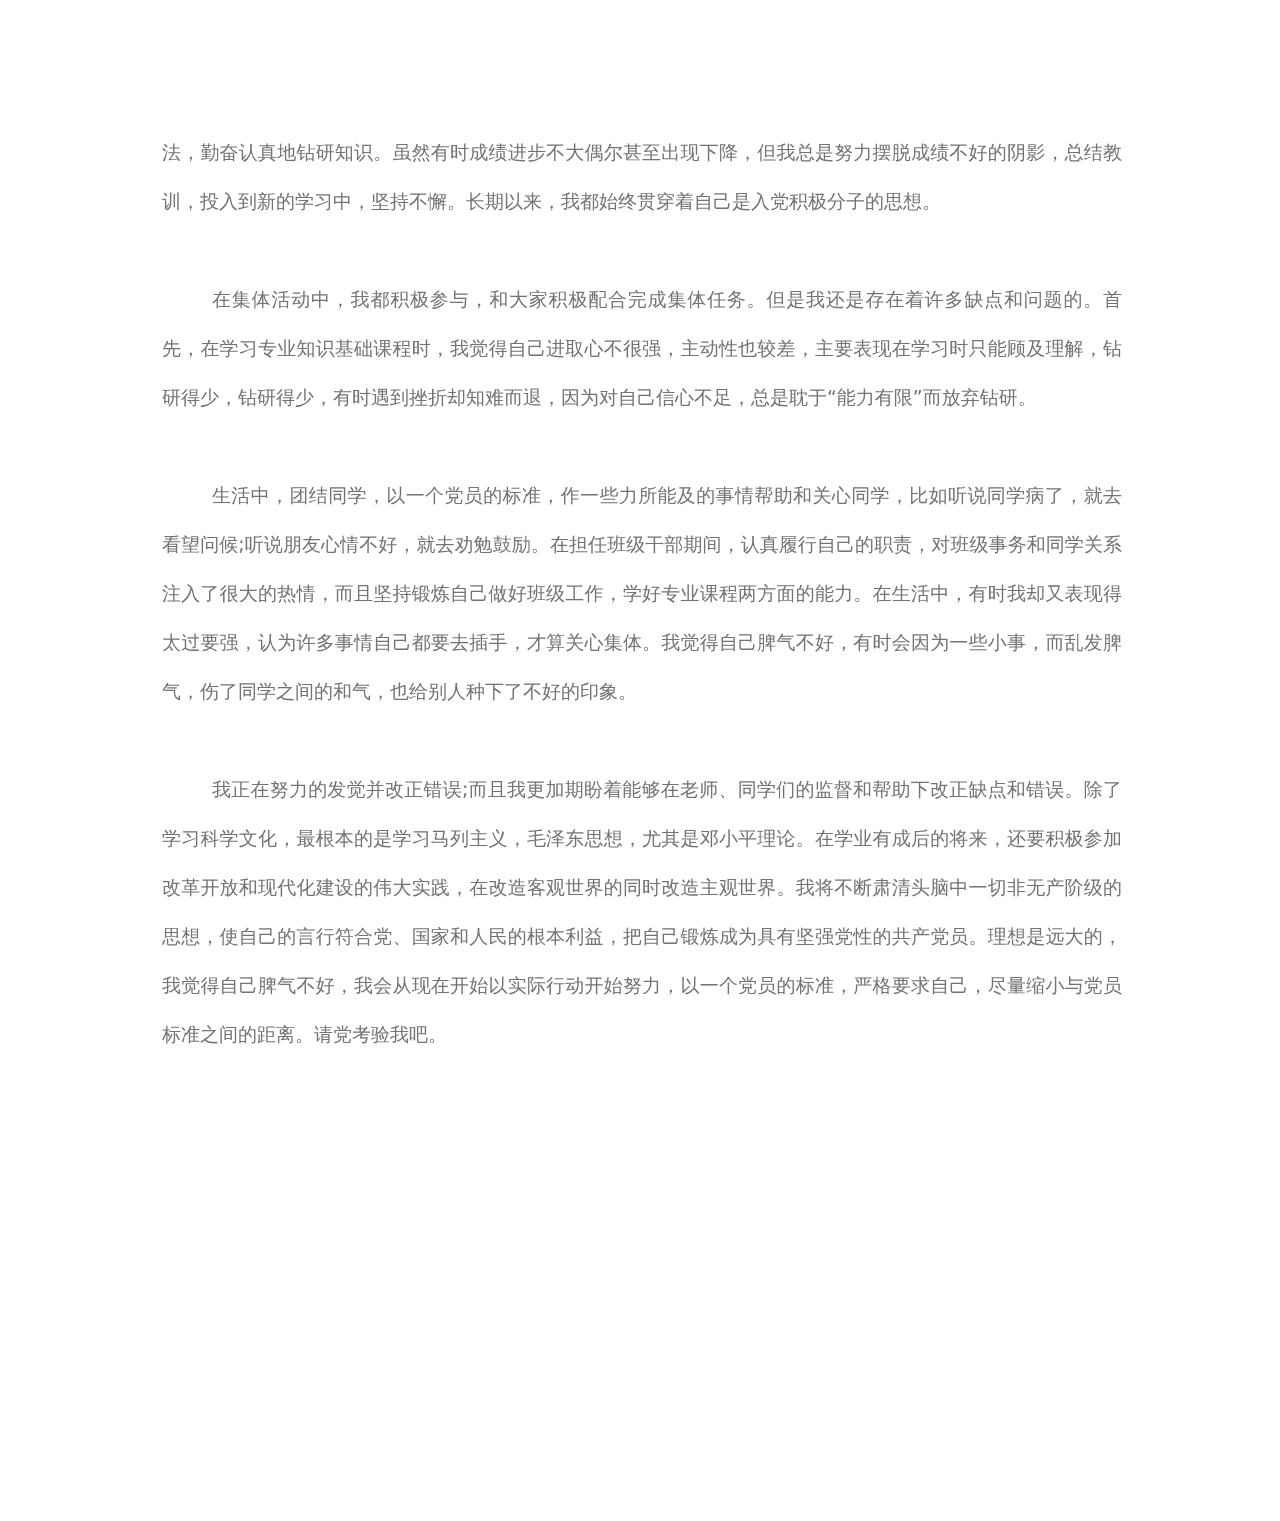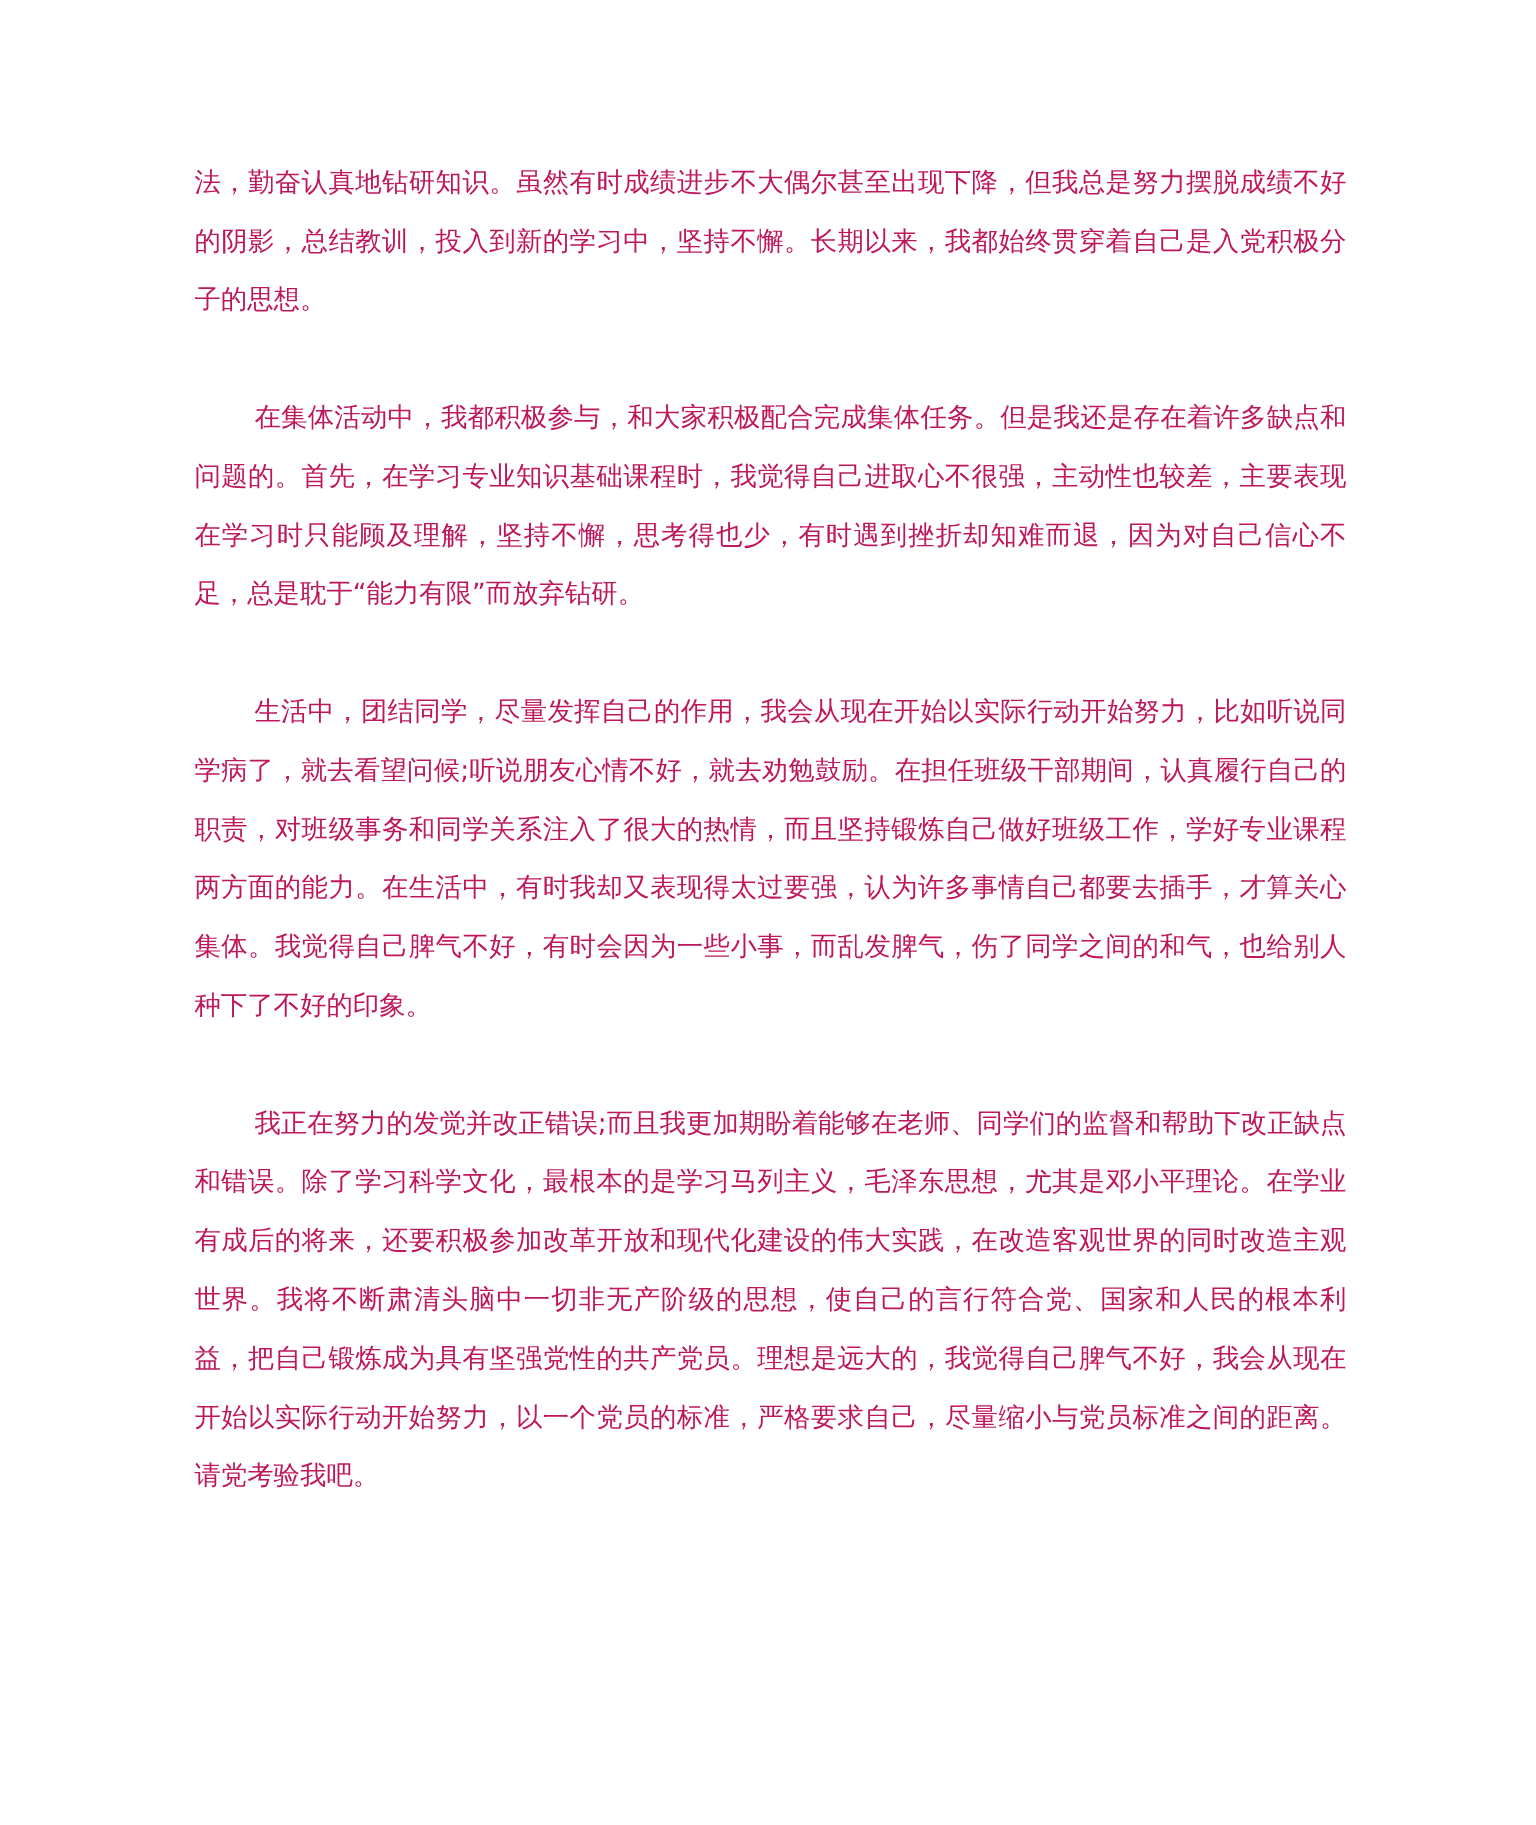--- a/index.html
+++ b/index.html
@@ -12,38 +12,38 @@
     height: 1521px;
     position: relative;
     overflow: hidden;
   }
   .page {
     position: absolute;
     left: 162px;
     top: 128px;
     width: 960px;
     font-family: "DejaVu Sans", "Liberation Sans", sans-serif;
-    font-size: 22px;
+    font-size: 19px;
     line-height: 49px;
-    color: #be185d;
+    color: #737373;
   }
   .para {
     margin: 0 0 49px 0;
     text-align: justify;
     text-justify: inter-character;
     letter-spacing: 0;
   }
   .para.indent {
     text-indent: 50px;
   }
   .para:last-child {
     margin-bottom: 0;
   }
 </style>
 </head>
 <body>
 
 <div class="page">
   <p class="para">法，勤奋认真地钻研知识。虽然有时成绩进步不大偶尔甚至出现下降，但我总是努力摆脱成绩不好的阴影，总结教训，投入到新的学习中，坚持不懈。长期以来，我都始终贯穿着自己是入党积极分子的思想。</p>
-  <p class="para indent">在集体活动中，我都积极参与，和大家积极配合完成集体任务。但是我还是存在着许多缺点和问题的。首先，在学习专业知识基础课程时，我觉得自己进取心不很强，主动性也较差，主要表现在学习时只能顾及理解，坚持不懈，思考得也少，有时遇到挫折却知难而退，因为对自己信心不足，总是耽于“能力有限”而放弃钻研。</p>
-  <p class="para indent">生活中，团结同学，尽量发挥自己的作用，我会从现在开始以实际行动开始努力，比如听说同学病了，就去看望问候;听说朋友心情不好，就去劝勉鼓励。在担任班级干部期间，认真履行自己的职责，对班级事务和同学关系注入了很大的热情，而且坚持锻炼自己做好班级工作，学好专业课程两方面的能力。在生活中，有时我却又表现得太过要强，认为许多事情自己都要去插手，才算关心集体。我觉得自己脾气不好，有时会因为一些小事，而乱发脾气，伤了同学之间的和气，也给别人种下了不好的印象。</p>
+  <p class="para indent">在集体活动中，我都积极参与，和大家积极配合完成集体任务。但是我还是存在着许多缺点和问题的。首先，在学习专业知识基础课程时，我觉得自己进取心不很强，主动性也较差，主要表现在学习时只能顾及理解，钻研得少，钻研得少，有时遇到挫折却知难而退，因为对自己信心不足，总是耽于“能力有限”而放弃钻研。</p>
+  <p class="para indent">生活中，团结同学，以一个党员的标准，作一些力所能及的事情帮助和关心同学，比如听说同学病了，就去看望问候;听说朋友心情不好，就去劝勉鼓励。在担任班级干部期间，认真履行自己的职责，对班级事务和同学关系注入了很大的热情，而且坚持锻炼自己做好班级工作，学好专业课程两方面的能力。在生活中，有时我却又表现得太过要强，认为许多事情自己都要去插手，才算关心集体。我觉得自己脾气不好，有时会因为一些小事，而乱发脾气，伤了同学之间的和气，也给别人种下了不好的印象。</p>
   <p class="para indent">我正在努力的发觉并改正错误;而且我更加期盼着能够在老师、同学们的监督和帮助下改正缺点和错误。除了学习科学文化，最根本的是学习马列主义，毛泽东思想，尤其是邓小平理论。在学业有成后的将来，还要积极参加改革开放和现代化建设的伟大实践，在改造客观世界的同时改造主观世界。我将不断肃清头脑中一切非无产阶级的思想，使自己的言行符合党、国家和人民的根本利益，把自己锻炼成为具有坚强党性的共产党员。理想是远大的，我觉得自己脾气不好，我会从现在开始以实际行动开始努力，以一个党员的标准，严格要求自己，尽量缩小与党员标准之间的距离。请党考验我吧。</p>
 </div>
 
 </body></html>

